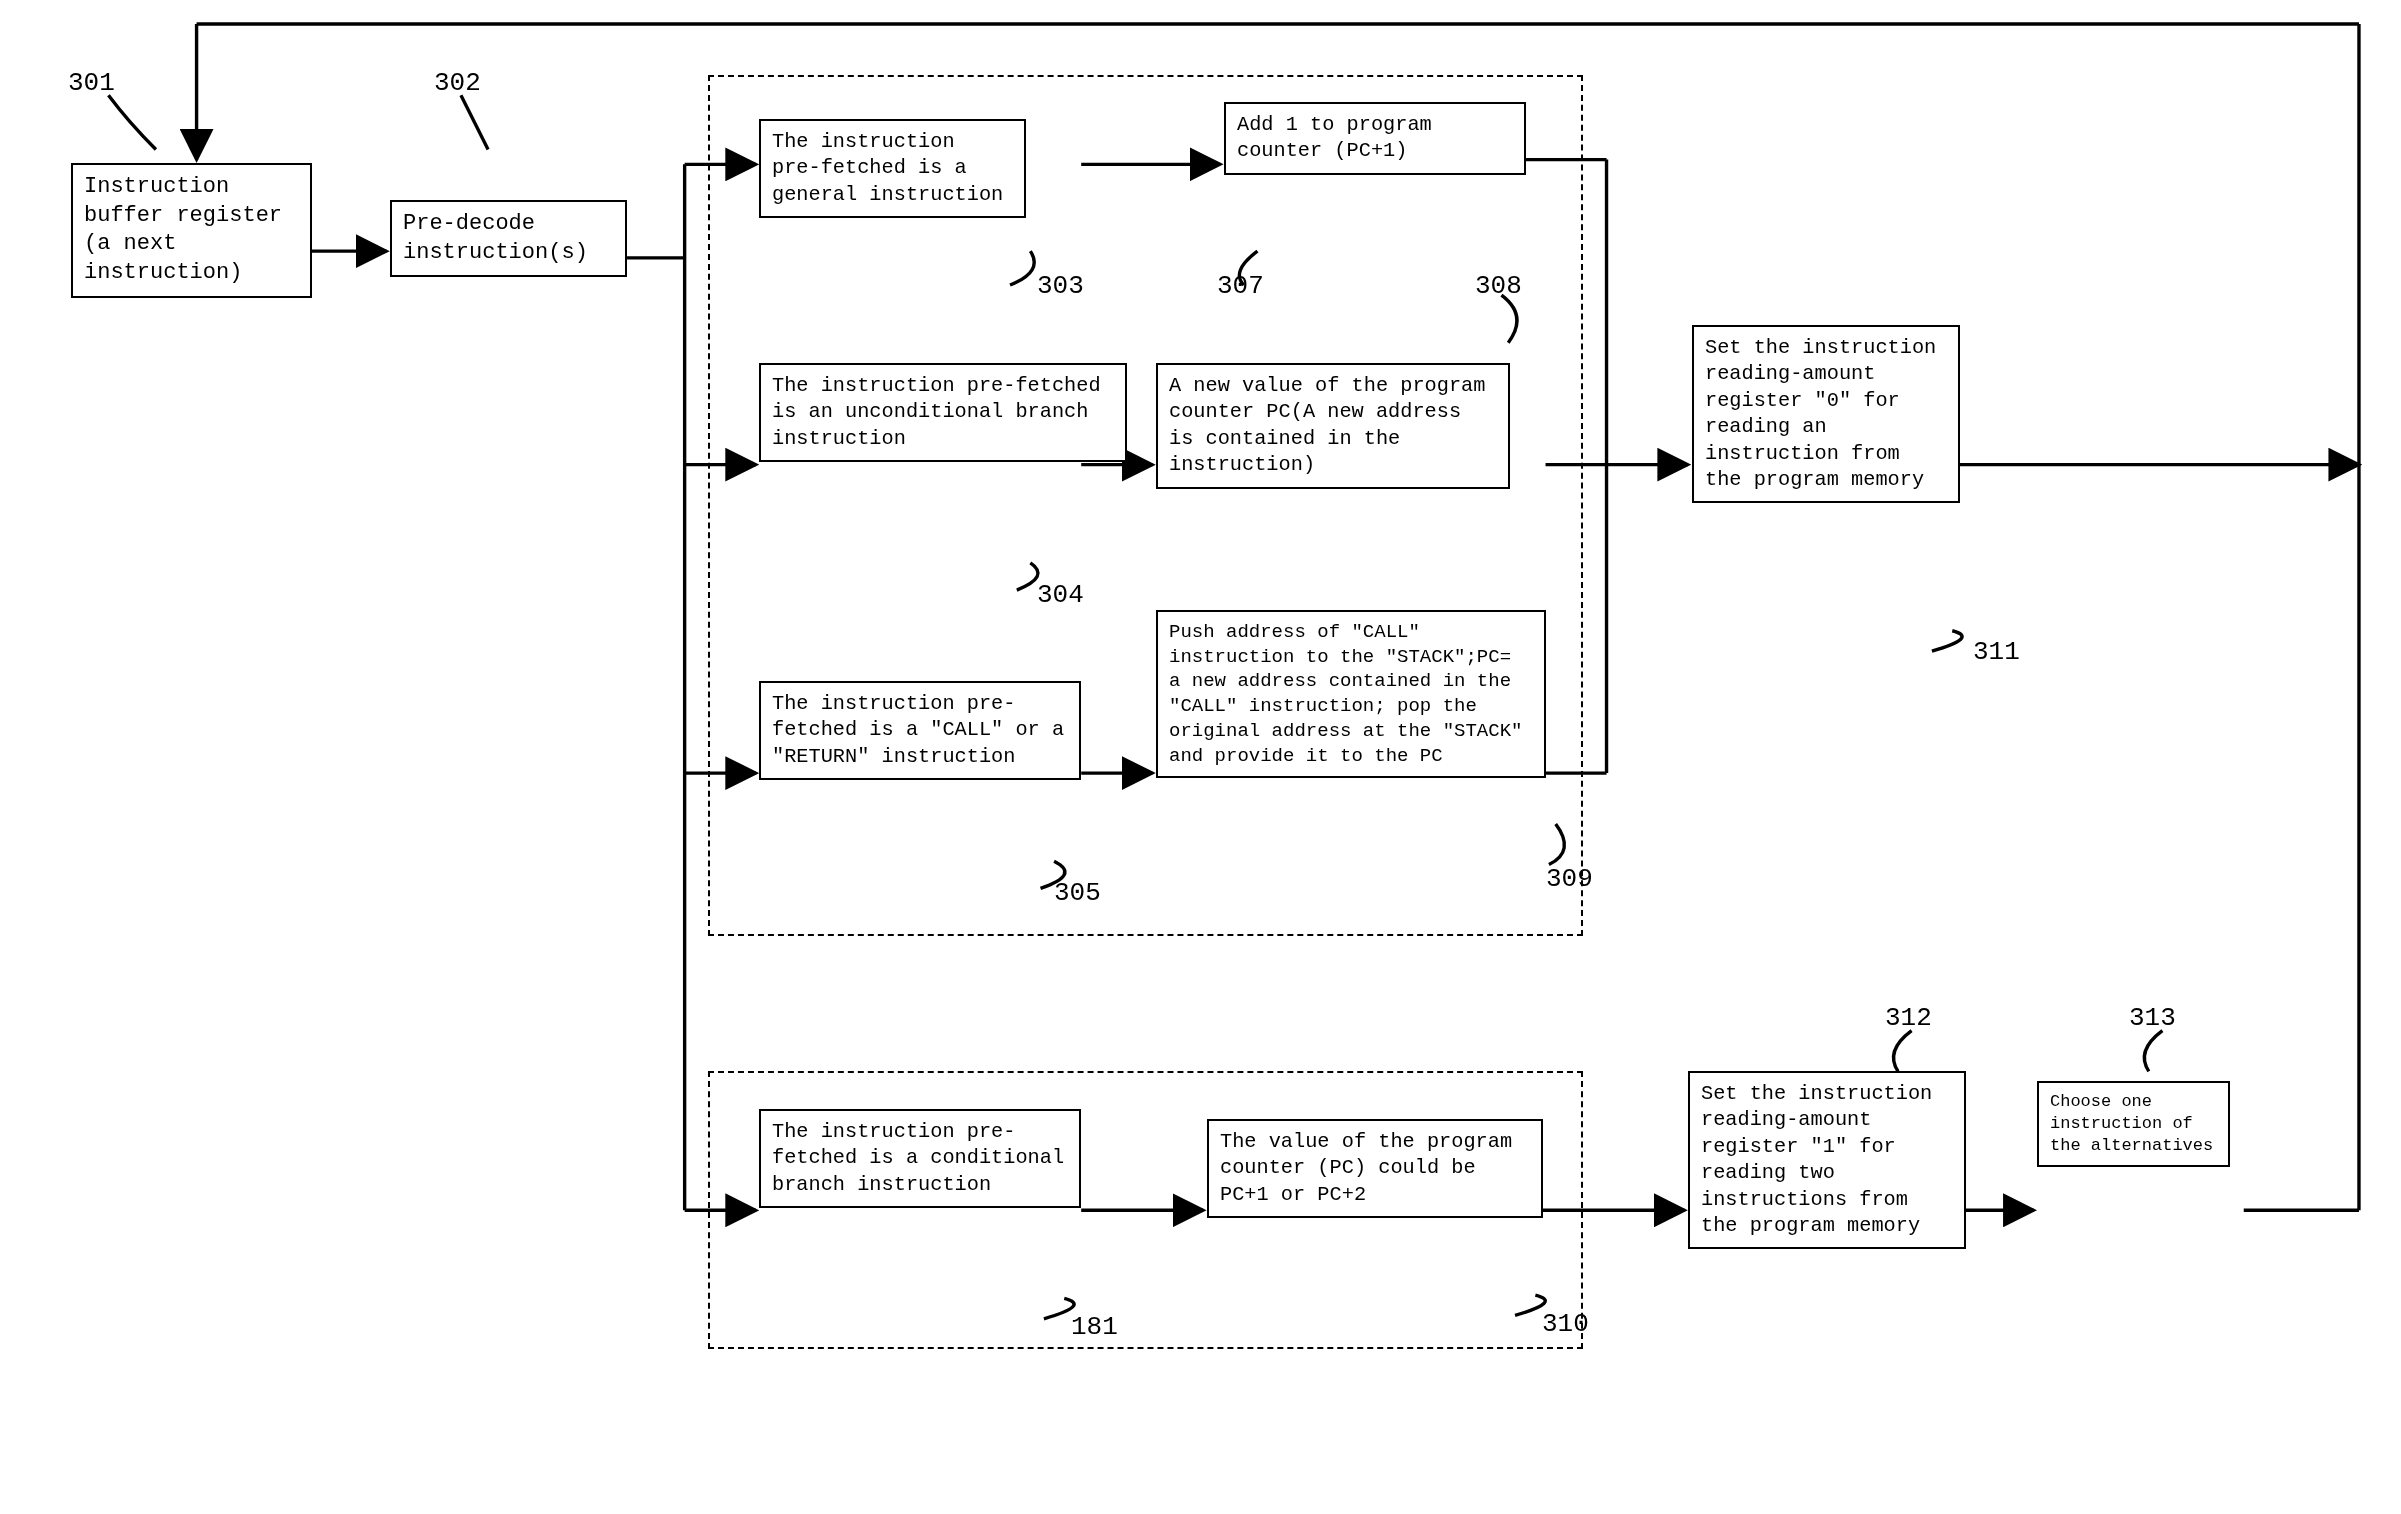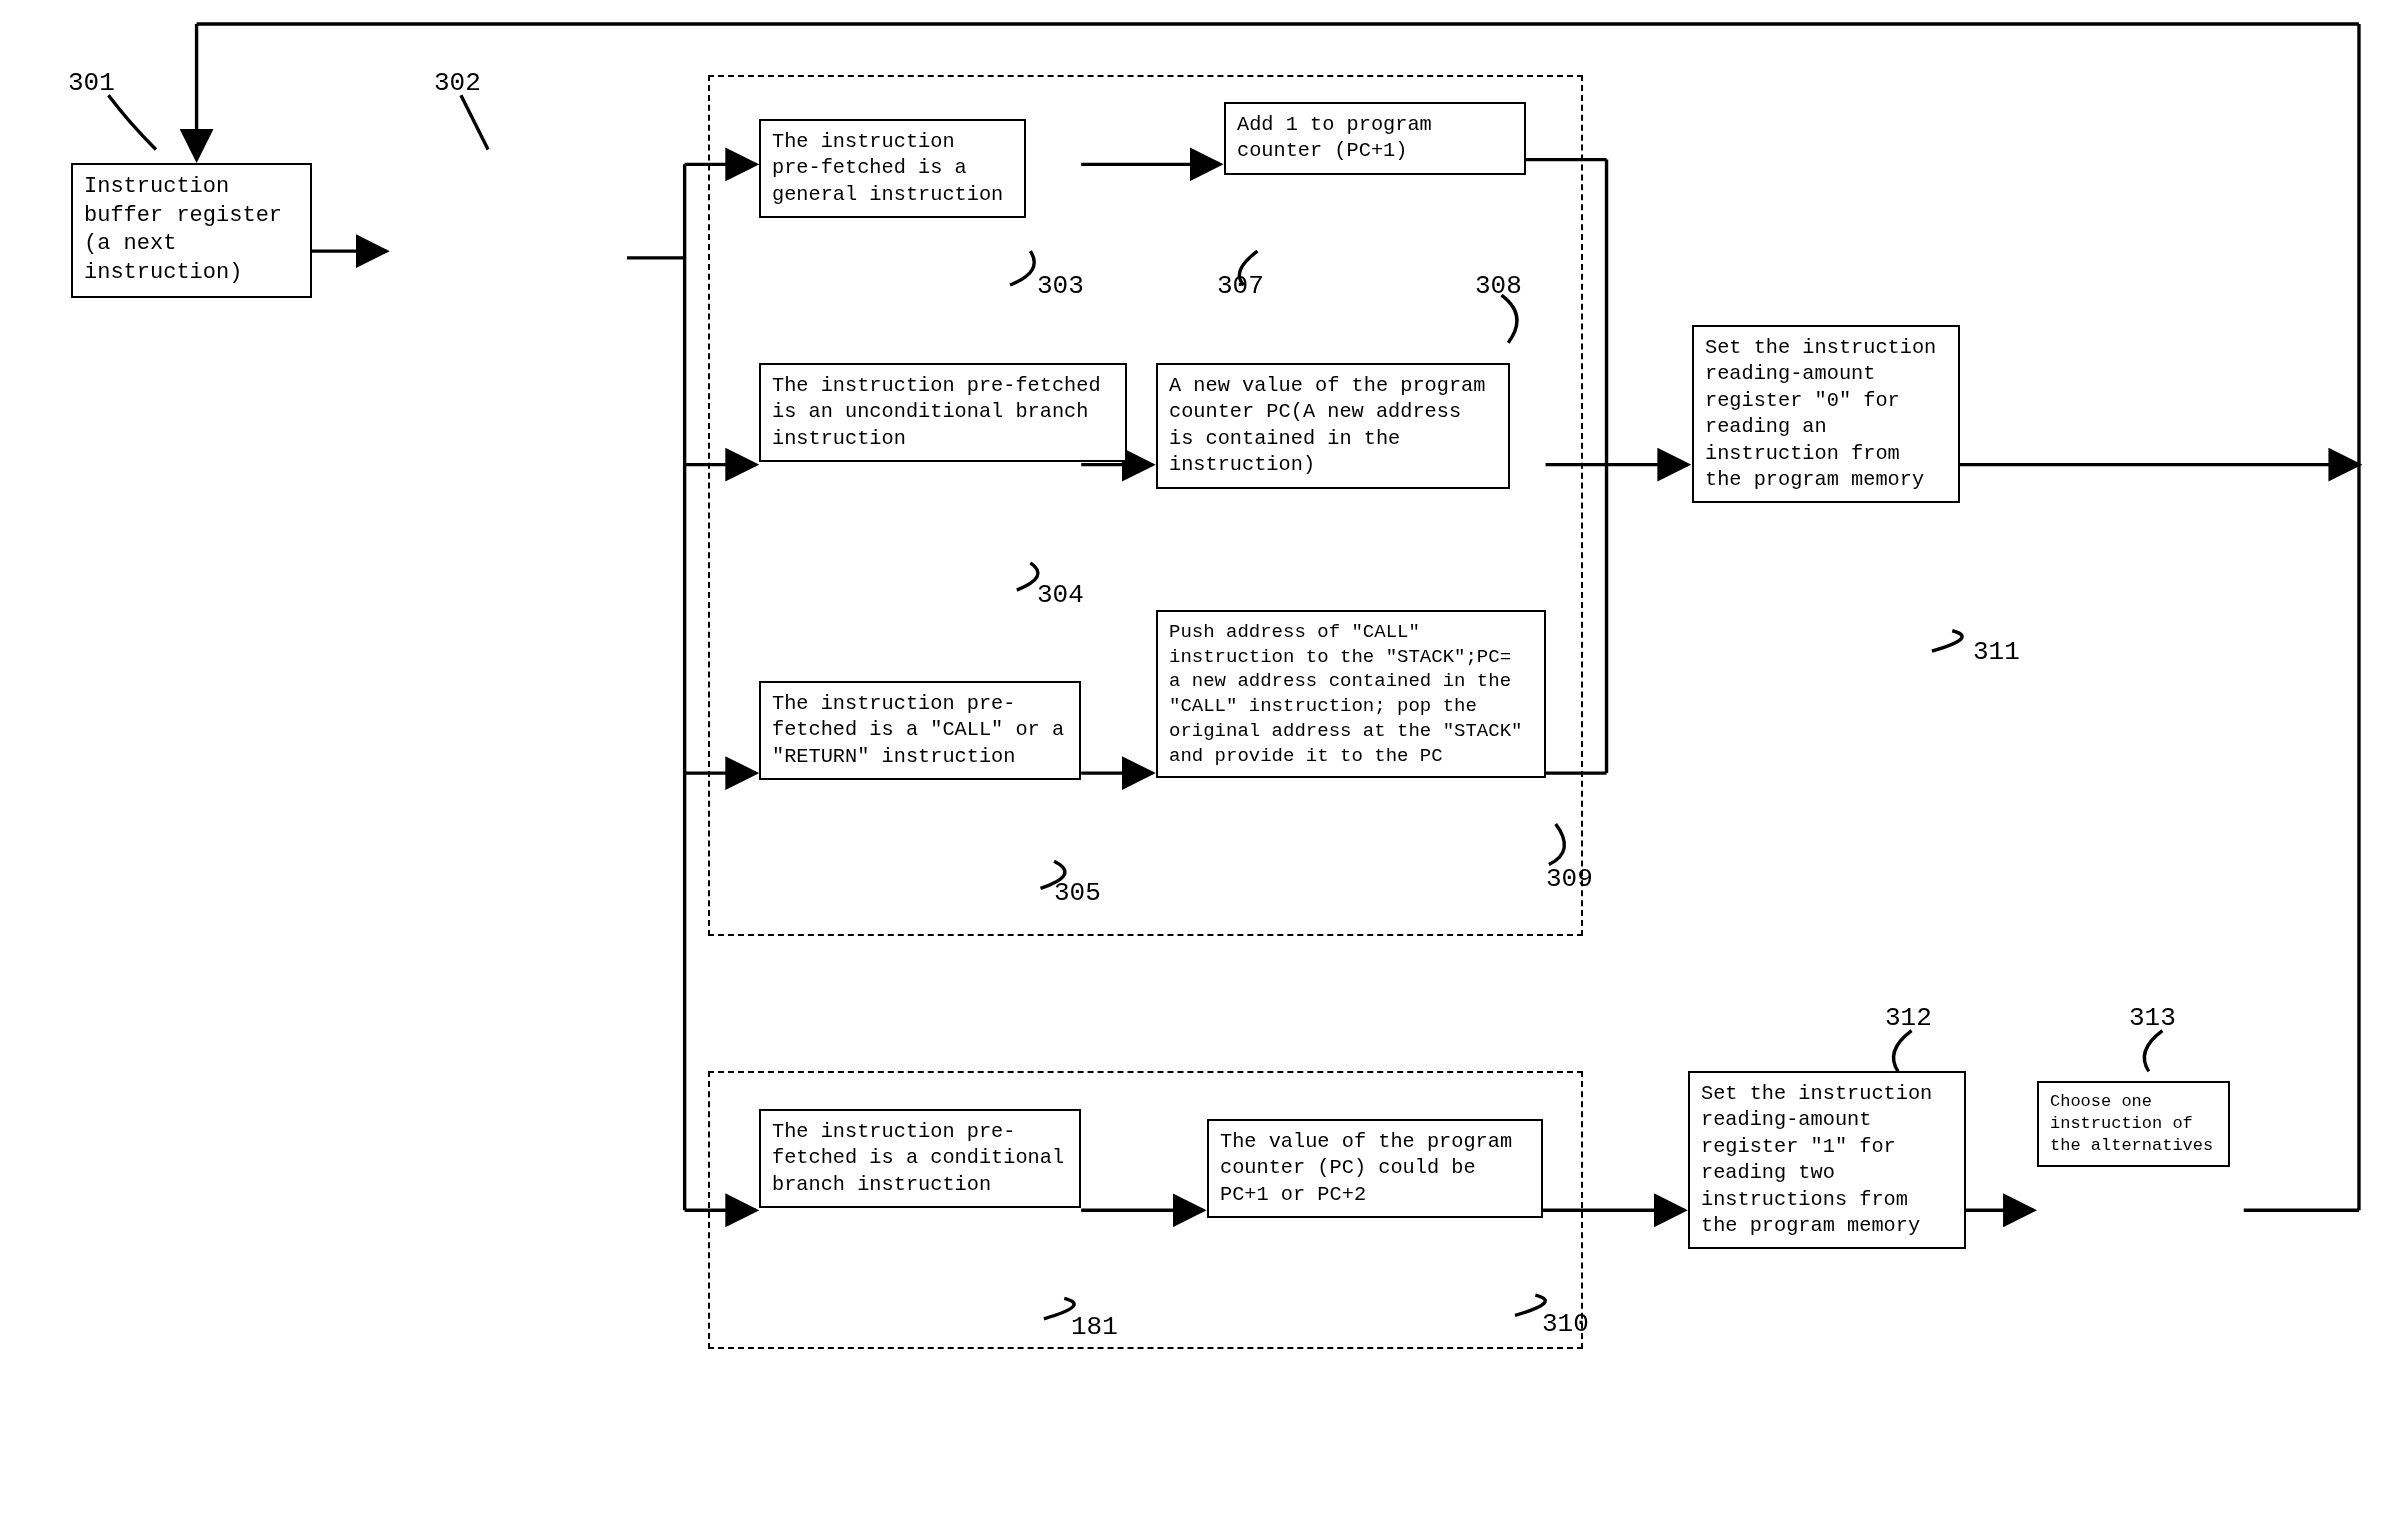--- a/index.html
+++ b/index.html
@@ -112,20 +112,23 @@
   </svg>
 
   <div class="dashed-group" style="left:708px; top:75px; width:875px; height:861px;"></div>
 
   <div class="dashed-group" style="left:708px; top:1071px; width:875px; height:278px;"></div>
 
   <div class="box" style="left:71px; top:163px; width:241px; font-size:22px;">
     <span>Instruction buffer register (a next instruction)</span>
   </div>
 
+  <div class="box" style="left:390px; top:200px; width:237px; font-size:22px;">
+    <span>Pre-decode instruction(s)</span>
+  </div>
 
   <div class="box" style="left:759px; top:102px; width:267px; font-size:20.3px;margin-top:17px;">
     <span>The instruction pre-fetched is a general instruction</span>
   </div>
 
   <div class="box" style="left:759px; top:363px; width:368px; font-size:20.3px;">
     <span>The instruction pre-fetched is an unconditional branch instruction</span>
   </div>
 
   <div class="box" style="left:759px; top:681px; width:322px; font-size:20.3px;">

